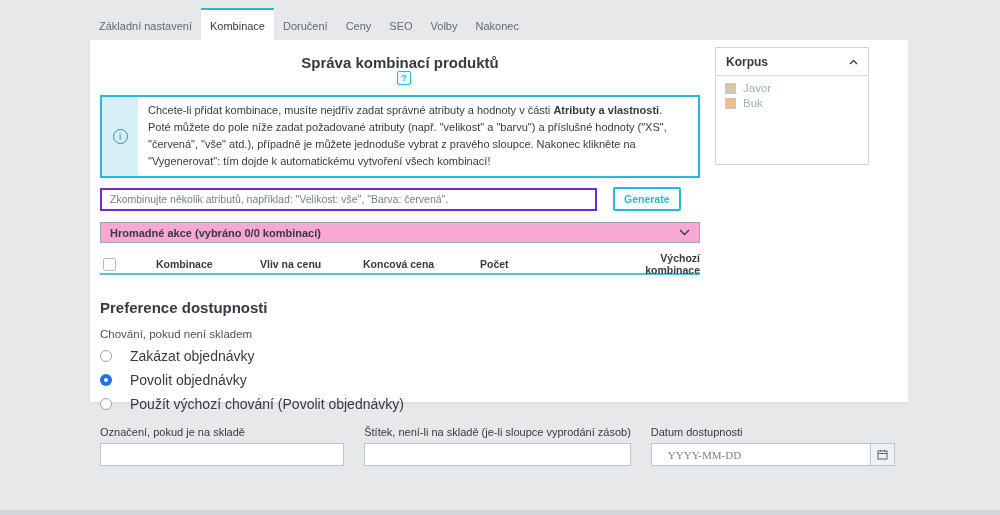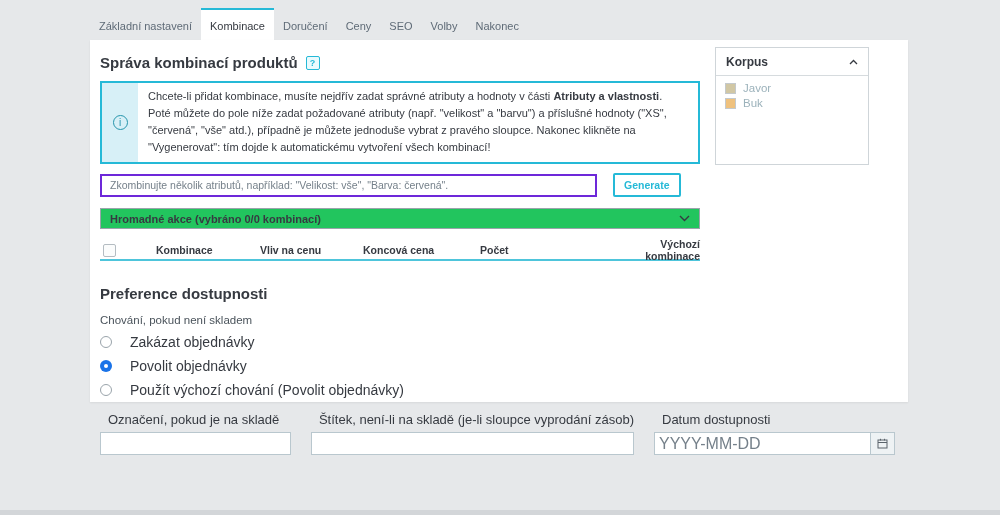--- a/index.html
+++ b/index.html
@@ -20,21 +20,21 @@
   .tab.active {
     background:#fff; color:#363a41; border-top:2px solid #25b9d7; height:34px;
   }
   
   .card {
     position:absolute; left:90px; top:40px; width:818px; height:362px;
     background:#fff; box-shadow:0 1px 2px rgba(0,0,0,.07);
     padding:0 13px 0 10px;
   }
   .main-col { width:600px; }
-  .panel-title { font-size:15px; font-weight:bold; margin-top:14px; display:flex; align-items:center; }
+  .panel-title { font-size:15px; font-weight:bold; margin-top:14px; display:flex; align-items:center;flex-direction:column; }
   .help-icon {
     display:inline-flex; align-items:center; justify-content:center;
     width:14px; height:14px; margin-left:8px; border:1px solid #25b9d7; border-radius:2px;
     color:#25b9d7; font-size:9px; font-weight:bold; background:#eafafd; cursor:pointer;
   }
   .info-box {
     margin-top:10px; display:flex; border:2px solid #25b9d7; min-height:54px;
   }
   .info-icon-cell {
     width:36px; background:#d7f0f7; display:flex; align-items:center; justify-content:center;
@@ -53,21 +53,21 @@
   }
   .gen-input::placeholder { color:#75808a; }
   .gen-btn {
     margin-left:16px; height:24px; padding:0 9px; background:#fff; border:2px solid #25b9d7;
     color:#25b9d7; font-size:10.5px; font-weight:bold; border-radius:2px; cursor:pointer;
     font-family:"Liberation Sans",sans-serif;
   }
   
   .bulk-bar {
     margin-top:11px; height:21px; border:1px solid #9aa4ab; display:flex; align-items:center;
-    padding:0 9px; font-size:11px; font-weight:bold; cursor:pointer; background:#22c55e;
+    padding:0 9px; font-size:11px; font-weight:bold; cursor:pointer; background:#f9a8d4;
   }
   .bulk-bar .chev { margin-left:auto; }
   
   .combo-table-head {
     margin-top:9px; display:grid; grid-template-columns:56px 104px 103px 117px 145px 1fr;
     align-items:center; height:23px; border-bottom:2px solid #4ec5db;
     font-size:10.5px; font-weight:bold;
   }
   .combo-table-head .cbx {
     width:13px; height:13px; border:1px solid #b4bcc2; border-radius:2px; background:#fbfcfc;
@@ -98,29 +98,29 @@
     position:relative;
   }
   .radio.checked { border:none; background:#1a73e8; }
   .radio.checked::after {
     content:""; position:absolute; left:4px; top:4px; width:4px; height:4px;
     border-radius:50%; background:#fff;
   }
   .radio-label { margin-left:18px; font-size:14px; }
   .fields-row { display:flex; margin-top:14px; gap:20px; }
   .field-col { flex:1; }
-  .field-label { font-size:13px; color:#363a41; margin-bottom:5px; white-space:nowrap;margin-left:8px; }
+  .field-label { font-size:11px; color:#363a41; margin-bottom:5px; white-space:nowrap; }
   .text-input {
     width:100%; height:23px; border:1px solid #b9c7ce; padding:0 8px; font-size:11px;
     font-family:"Liberation Sans",sans-serif; color:#363a41; outline:none;
   }
   .date-wrap { display:flex; border:1px solid #b9c7ce; height:23px; background:#fff; }
   .date-input {
-    flex:1; border:none; padding:0 4px; font-size:16px; outline:none;
-    font-family:Liberation Sans, sans-serif; color:#363a41; min-width:0;
+    flex:1; border:none; padding:0 16px; font-size:11px; outline:none;
+    font-family:Liberation Serif, serif; color:#363a41; min-width:0;
   }
   .date-input::placeholder { color:#75808a; }
   .date-icon-cell {
     width:24px; border-left:1px solid #b9c7ce; background:#eef2f4;
     display:flex; align-items:center; justify-content:center; cursor:pointer; flex:none;
   }
   .chev svg, .date-icon-cell svg { display:block; }
   
   .bottom-strip { position:absolute; left:0; bottom:0; width:1000px; height:5px; background:#d3d6d9; }
 </style>

